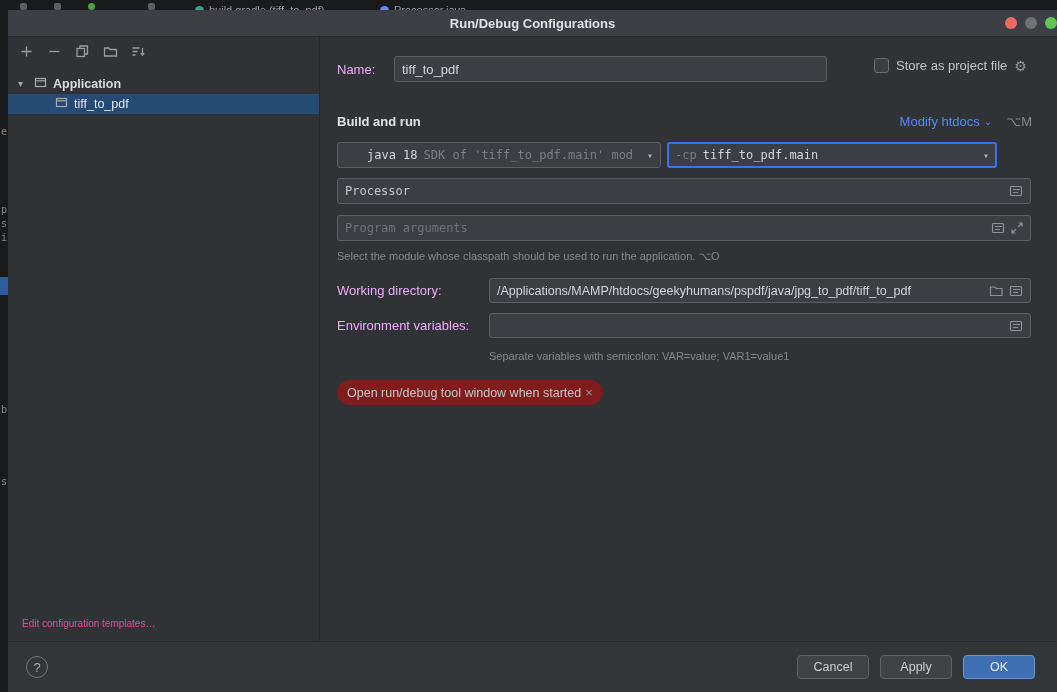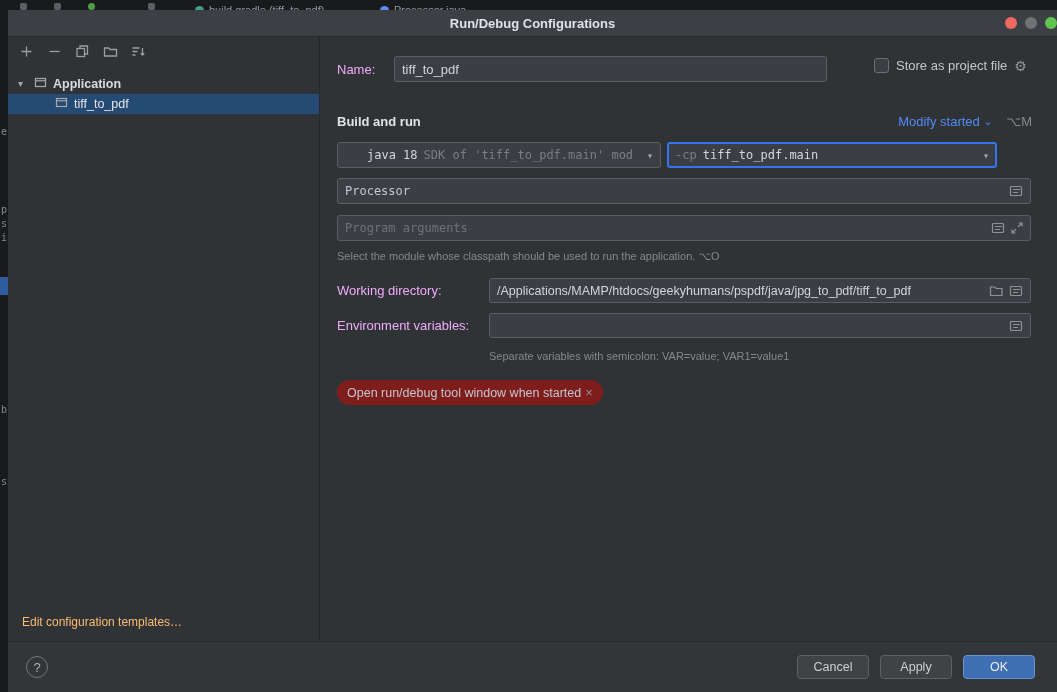--- a/index.html
+++ b/index.html
@@ -49,21 +49,21 @@
   .sb-toolbar { display:flex; align-items:center; gap:12px; height:28px; padding:0 0 0 10px; }
   .sb-btn { width:16px; height:16px; display:flex; align-items:center; justify-content:center; cursor:default; }
   .sb-btn svg { stroke:#9a9da1; fill:none; stroke-width:1.3; }
   .tree { margin-top:8px; font-size:12.5px; }
   .tree-row { height:21px; display:flex; align-items:center; gap:6px; padding-left:10px; }
   .tree-chevron { color:#a0a3a6; font-size:10px; width:10px; }
   .node-ico svg { stroke:#a6a9ad; fill:none; stroke-width:1.2; }
   .tree-group-label { font-weight:bold; color:#d7dade; }
   .tree-row.selected { background:#254a73; padding-left:47px; height:20px; }
   .tree-row.selected .item-label { color:#e2e6ea; }
-  .edit-templates { position:absolute; left:14px; bottom:12px; font-size:12px; color:#fdba74; cursor:pointer; }
+  .edit-templates { position:absolute; left:14px; bottom:12px; font-size:10px; color:#ec4899; cursor:pointer; }
 
   
   .main { position:relative; flex:1 1 auto; font-size:13px; }
   .lbl { position:absolute; color:#f0abfc; font-size:13px; }
   .hint { position:absolute; color:#85888c; font-size:11px; }
 
   .field, .combo {
     position:absolute; background:#3b3e42; border:1px solid #5a5f64; border-radius:3px;
     display:flex; align-items:center; padding:0 7px; gap:6px;
   }
@@ -211,21 +211,21 @@
       </div>
 
       <div class="store-group" style="left:554px; top:21px">
         <span class="checkbox"></span>
         <span>Store as project file</span>
         <span class="gear">⚙</span>
       </div>
 
       <span class="section-title" style="left:17px; top:77px">Build and run</span>
       <div class="modify-group" style="right:25px; top:77px">
-        <span class="modify-link">Modify started</span>
+        <span class="modify-link">Modify htdocs</span>
         <span class="modify-chevron">⌄</span>
         <span class="shortcut">⌥M</span>
       </div>
 
       <div class="combo mono" style="left:17px; top:105px; width:324px; height:26px">
         <span class="combo-primary">java 18</span>
         <span class="combo-secondary">SDK of 'tiff_to_pdf.main' mod</span>
         <span class="arrow">▾</span>
       </div>
 

